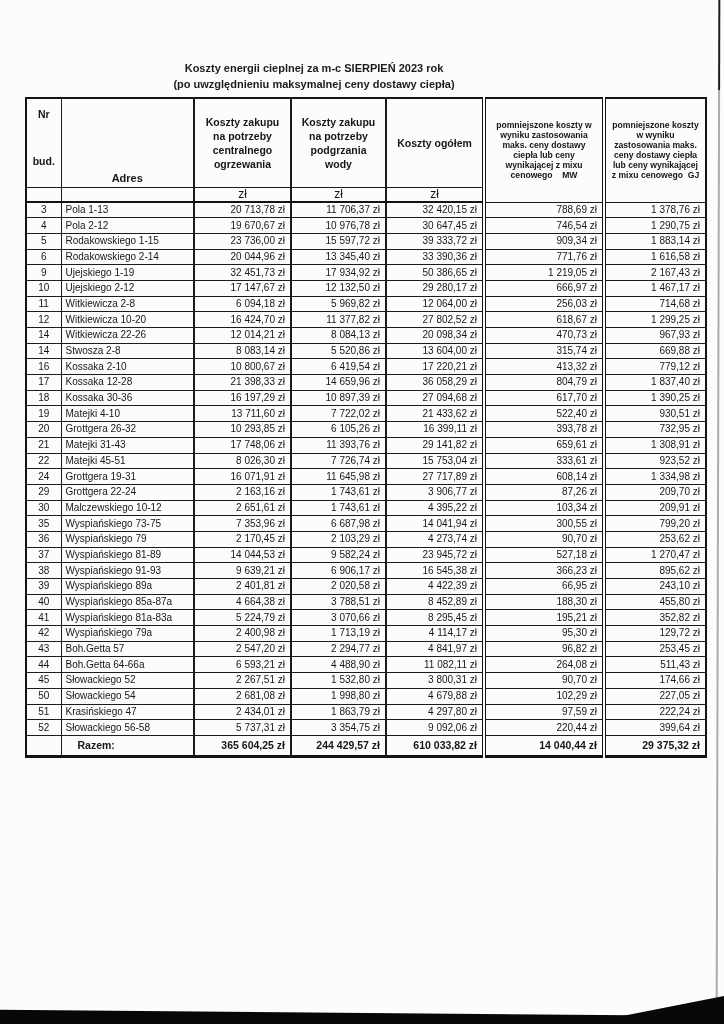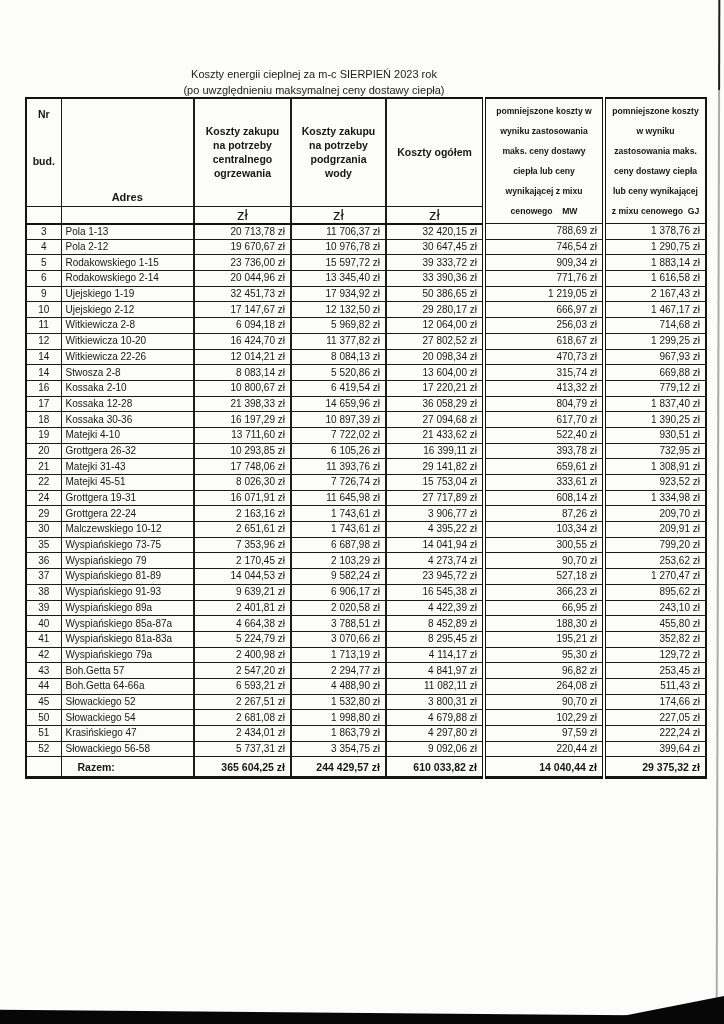--- a/index.html
+++ b/index.html
@@ -9,25 +9,25 @@
     width: 724px;
     height: 1024px;
     margin: 0 auto;
     background: #fcfcfb;
     overflow: hidden;
     color: #161616;
     font-family: "Liberation Sans", sans-serif;
   }
   .title-block {
     position: absolute;
-    top: 66px;
+    top: 60px;
     left: 0;
     width: 628px;
     text-align: center;
-    font-weight: normal;
+    font-weight: bold;
     font-size: 11px;
     line-height: 16px;
     color: #1b1b1b;
   }
   table.costs {
     position: absolute;
     top: 97px;
     left: 25px;
     width: 680px;
     border-collapse: collapse;
@@ -48,25 +48,25 @@
     display: flex;
     flex-direction: column;
     justify-content: space-between;
     align-items: center;
     padding: 9px 0 4px 0;
     font-size: 10.5px;
     gap: 17px;
   }
   .h-adres { vertical-align: bottom; text-align: center; padding-bottom: 3px; font-size: 11px; }
   .h-mid { vertical-align: middle; text-align: center; font-size: 10.5px; line-height: 14px; padding: 16px 8px; }
-  .h-small { vertical-align: middle; text-align: center; font-size: 8.6px; line-height: 20px; font-weight: bold; padding: 2px 4px; }
+  .h-small { vertical-align: middle; text-align: center; font-size: 8.6px; line-height: 10px; font-weight: bold; padding: 2px 4px; }
   thead tr.head-units th {
     height: 13px;
     font-weight: normal;
-    font-size: 15px;
+    font-size: 12px;
     text-align: center;
     border-bottom: 2px solid #141414;
     line-height: 11px;
   }
   tbody td { height: 15.7px; font-size: 10px; padding: 0 4px; line-height: 12px; }
   td.c-nr { text-align: center; }
   td.c-adres { text-align: left; padding-left: 4px; }
   td.c-num { text-align: right; padding-right: 5px; white-space: nowrap; }
   tfoot td { height: 21px; font-weight: bold; font-size: 10.5px; }
   tfoot td.c-adres { padding-left: 16px; }

